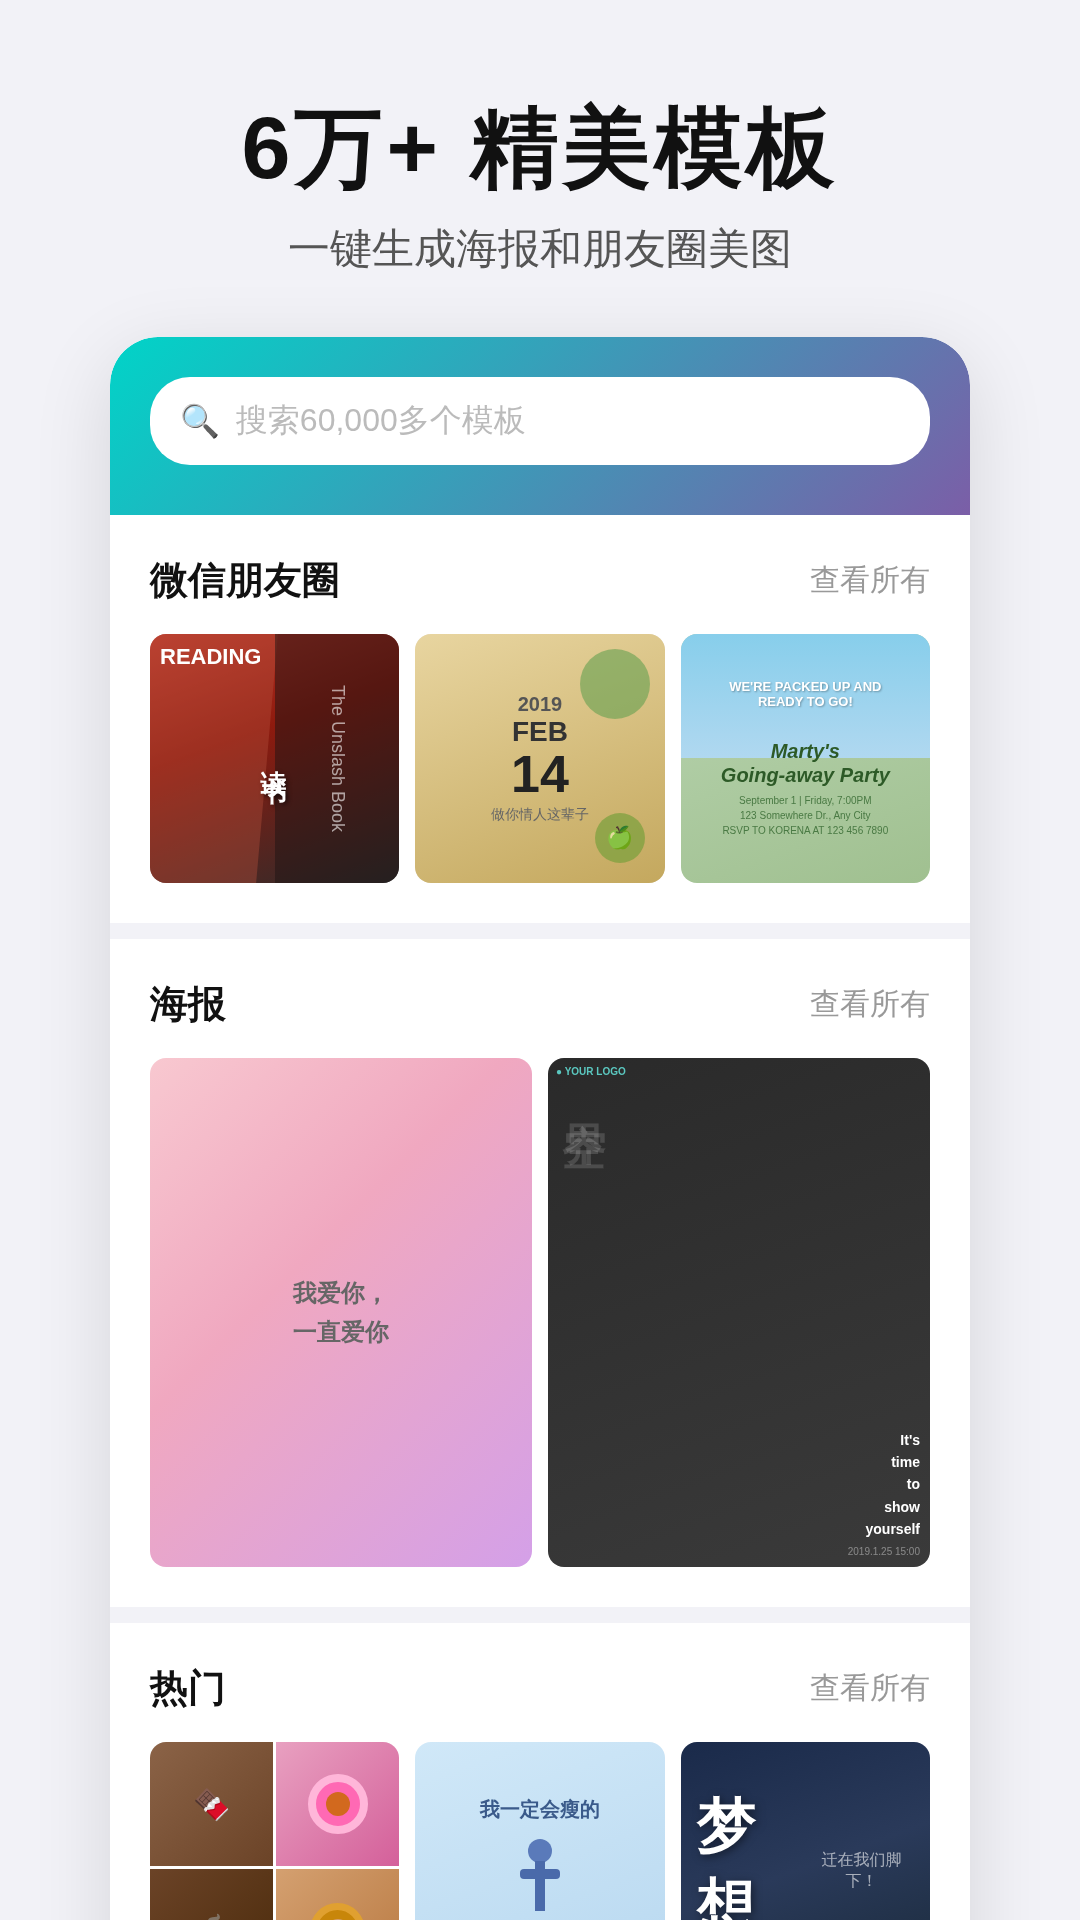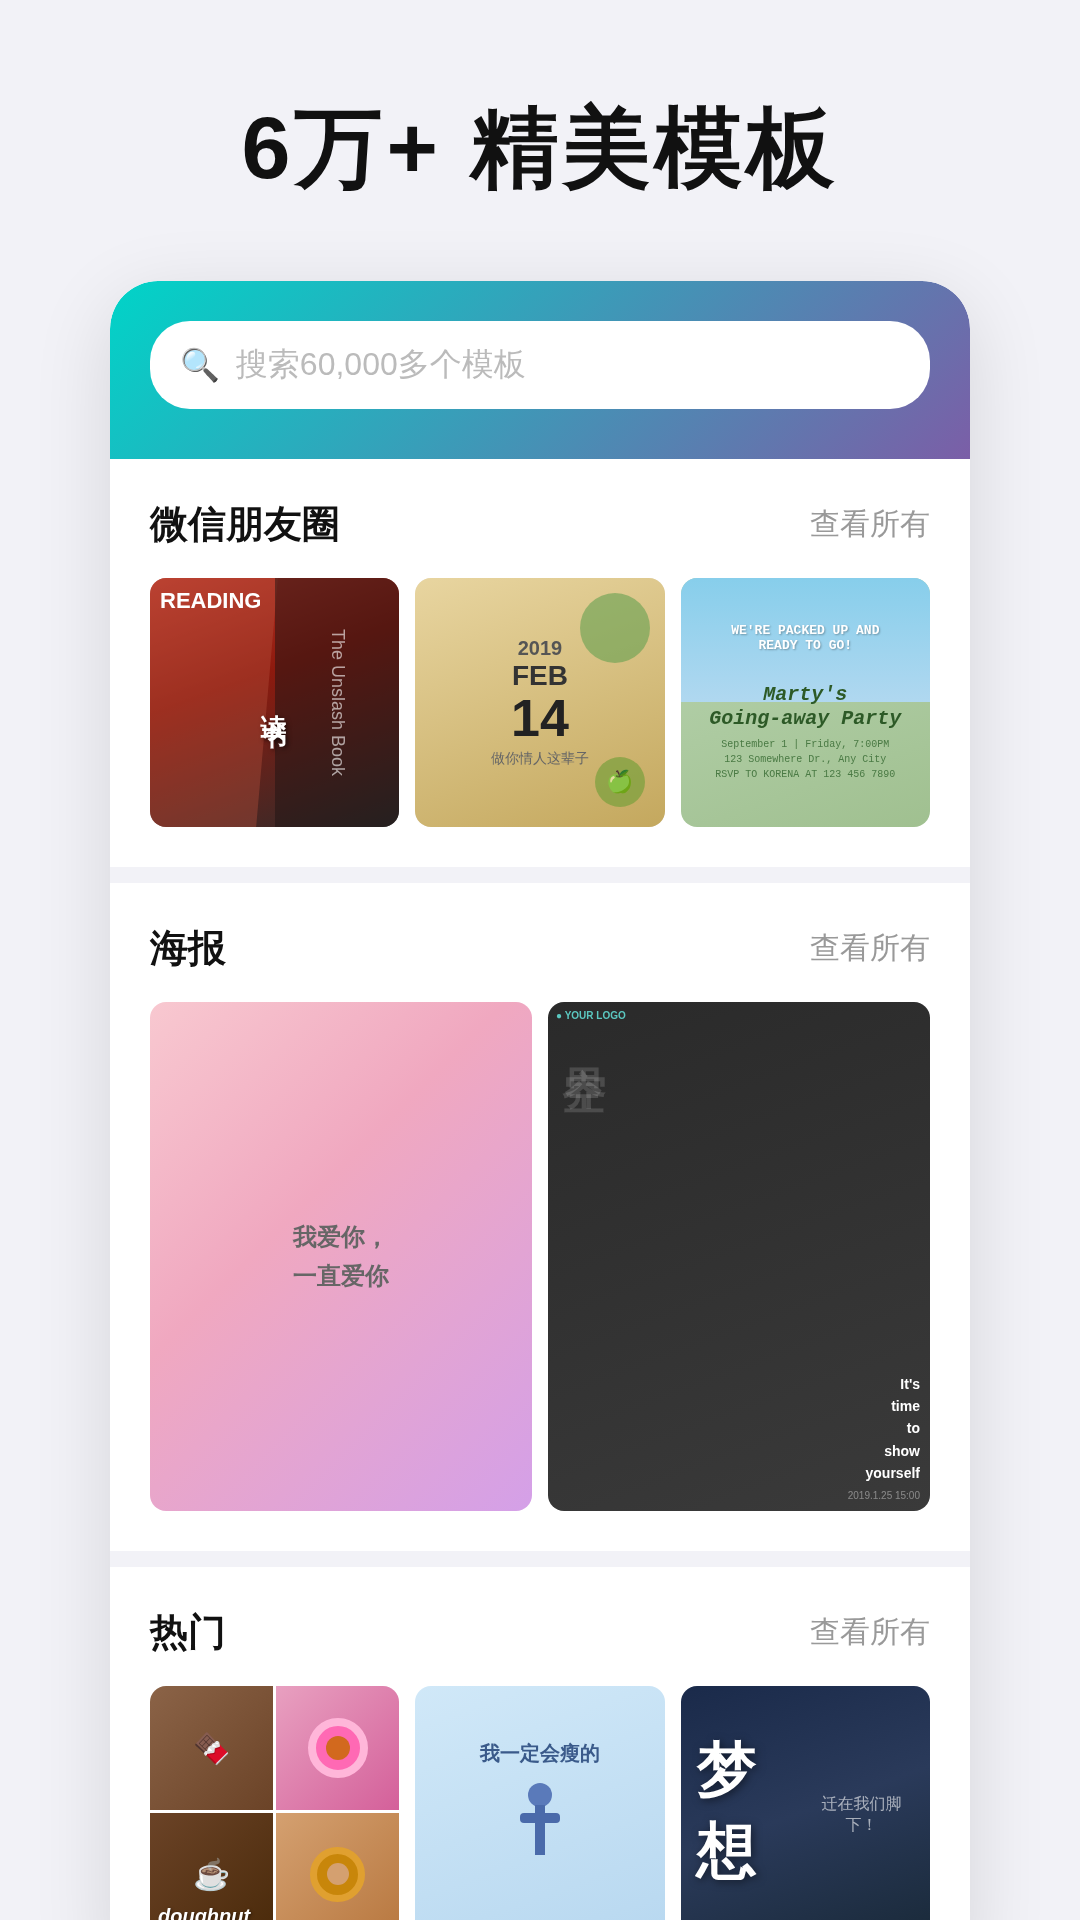--- a/index.html
+++ b/index.html
@@ -165,21 +165,20 @@
     .card-party {
       width: 100%;
       height: 100%;
       background: linear-gradient(160deg, #b8d4b0 0%, #a0c090 100%);
       display: flex;
       flex-direction: column;
       align-items: flex-start;
       justify-content: center;
       padding: 20px;
       text-align: center;
-      font-family: Liberation Mono, monospace;
     }
 
     
     .card-girlsday {
       width: 100%;
       height: 100%;
       background: #5bc8c0;
       display: flex;
       flex-direction: column;
       align-items: flex-start;
@@ -307,20 +306,21 @@
     .section-divider {
       height: 16px;
       background: #f2f2f7;
     }
   </style>
 </head>
 <body>
 
 <div class="hero">
   <div class="hero-title">6万+ 精美模板</div>
+  <div class="hero-subtitle">一键生成海报和朋友圈美图</div>
 </div>
 
 <div class="phone-card">
 
   <div class="search-header">
     <div class="search-bar">
       <span class="search-icon-wrap">🔍</span>
       <span class="search-placeholder">搜索60,000多个模板</span>
     </div>
   </div>

